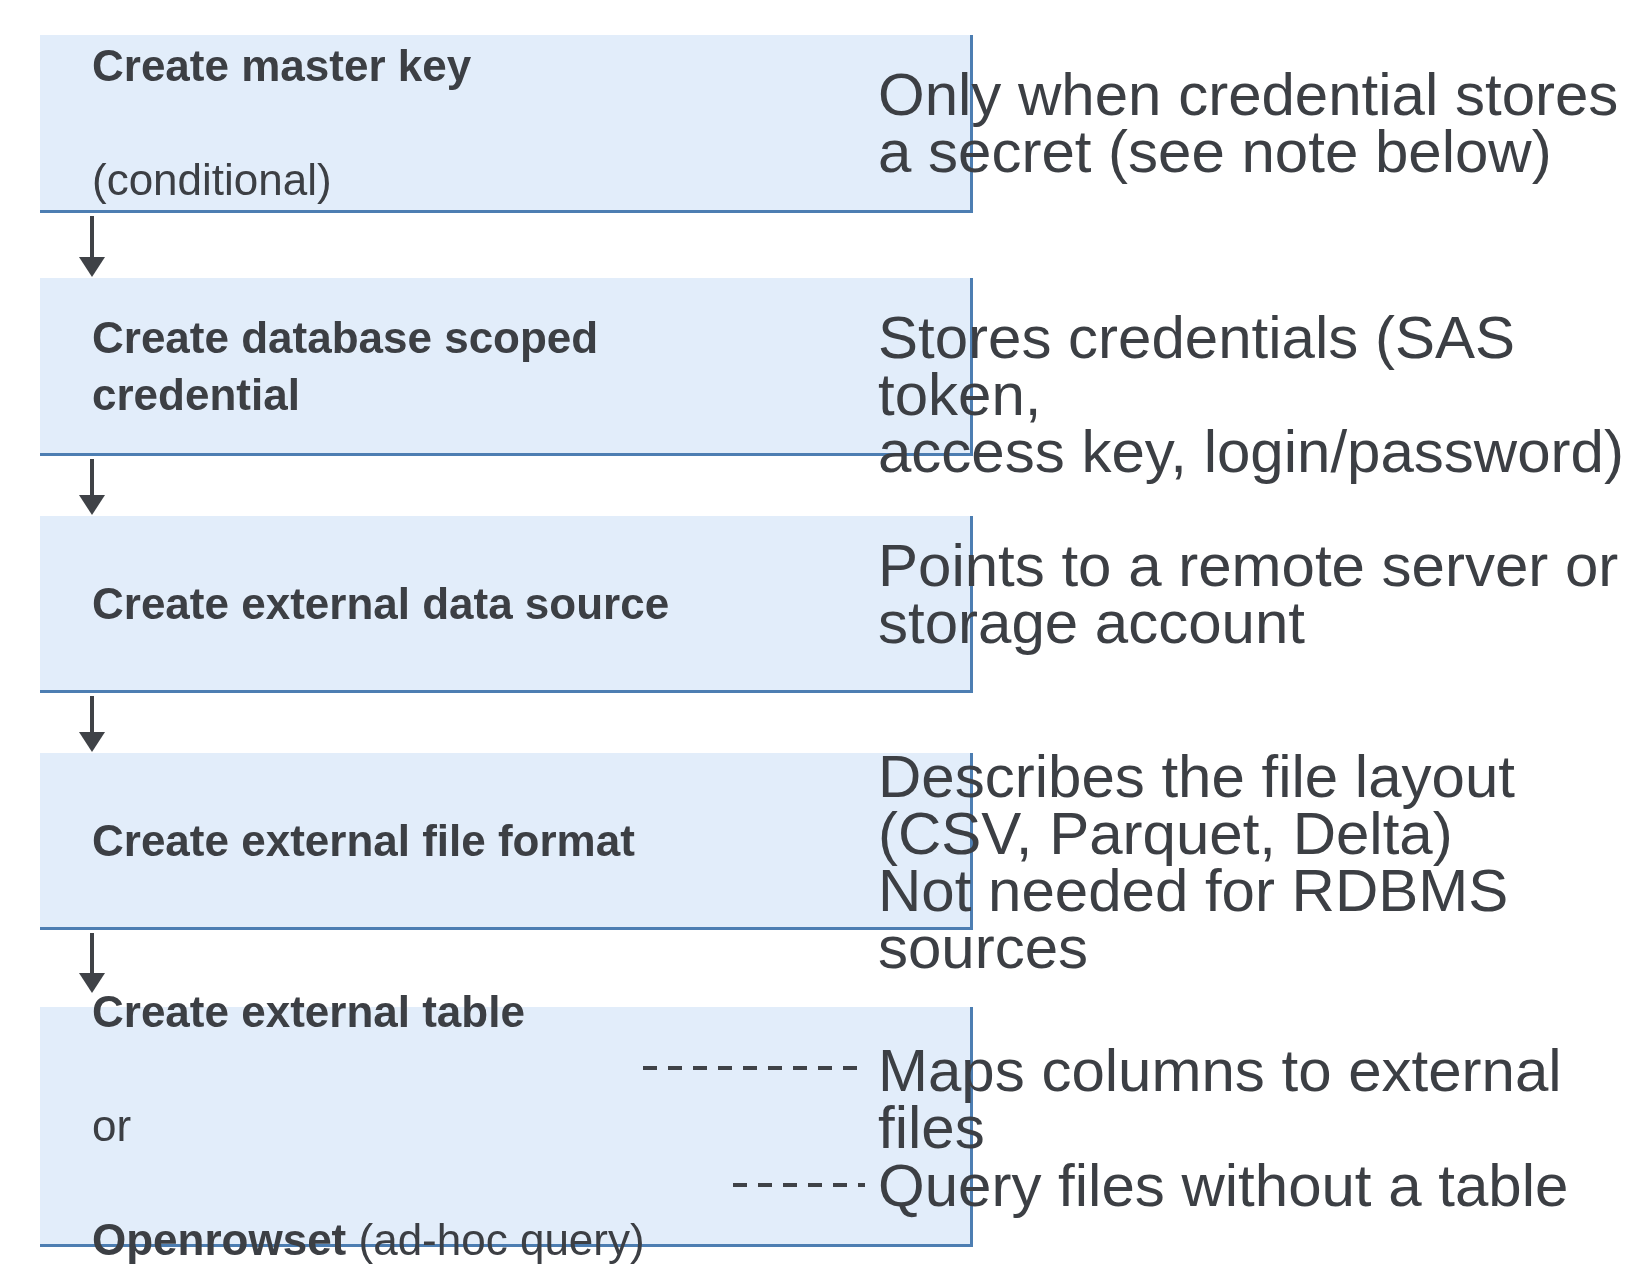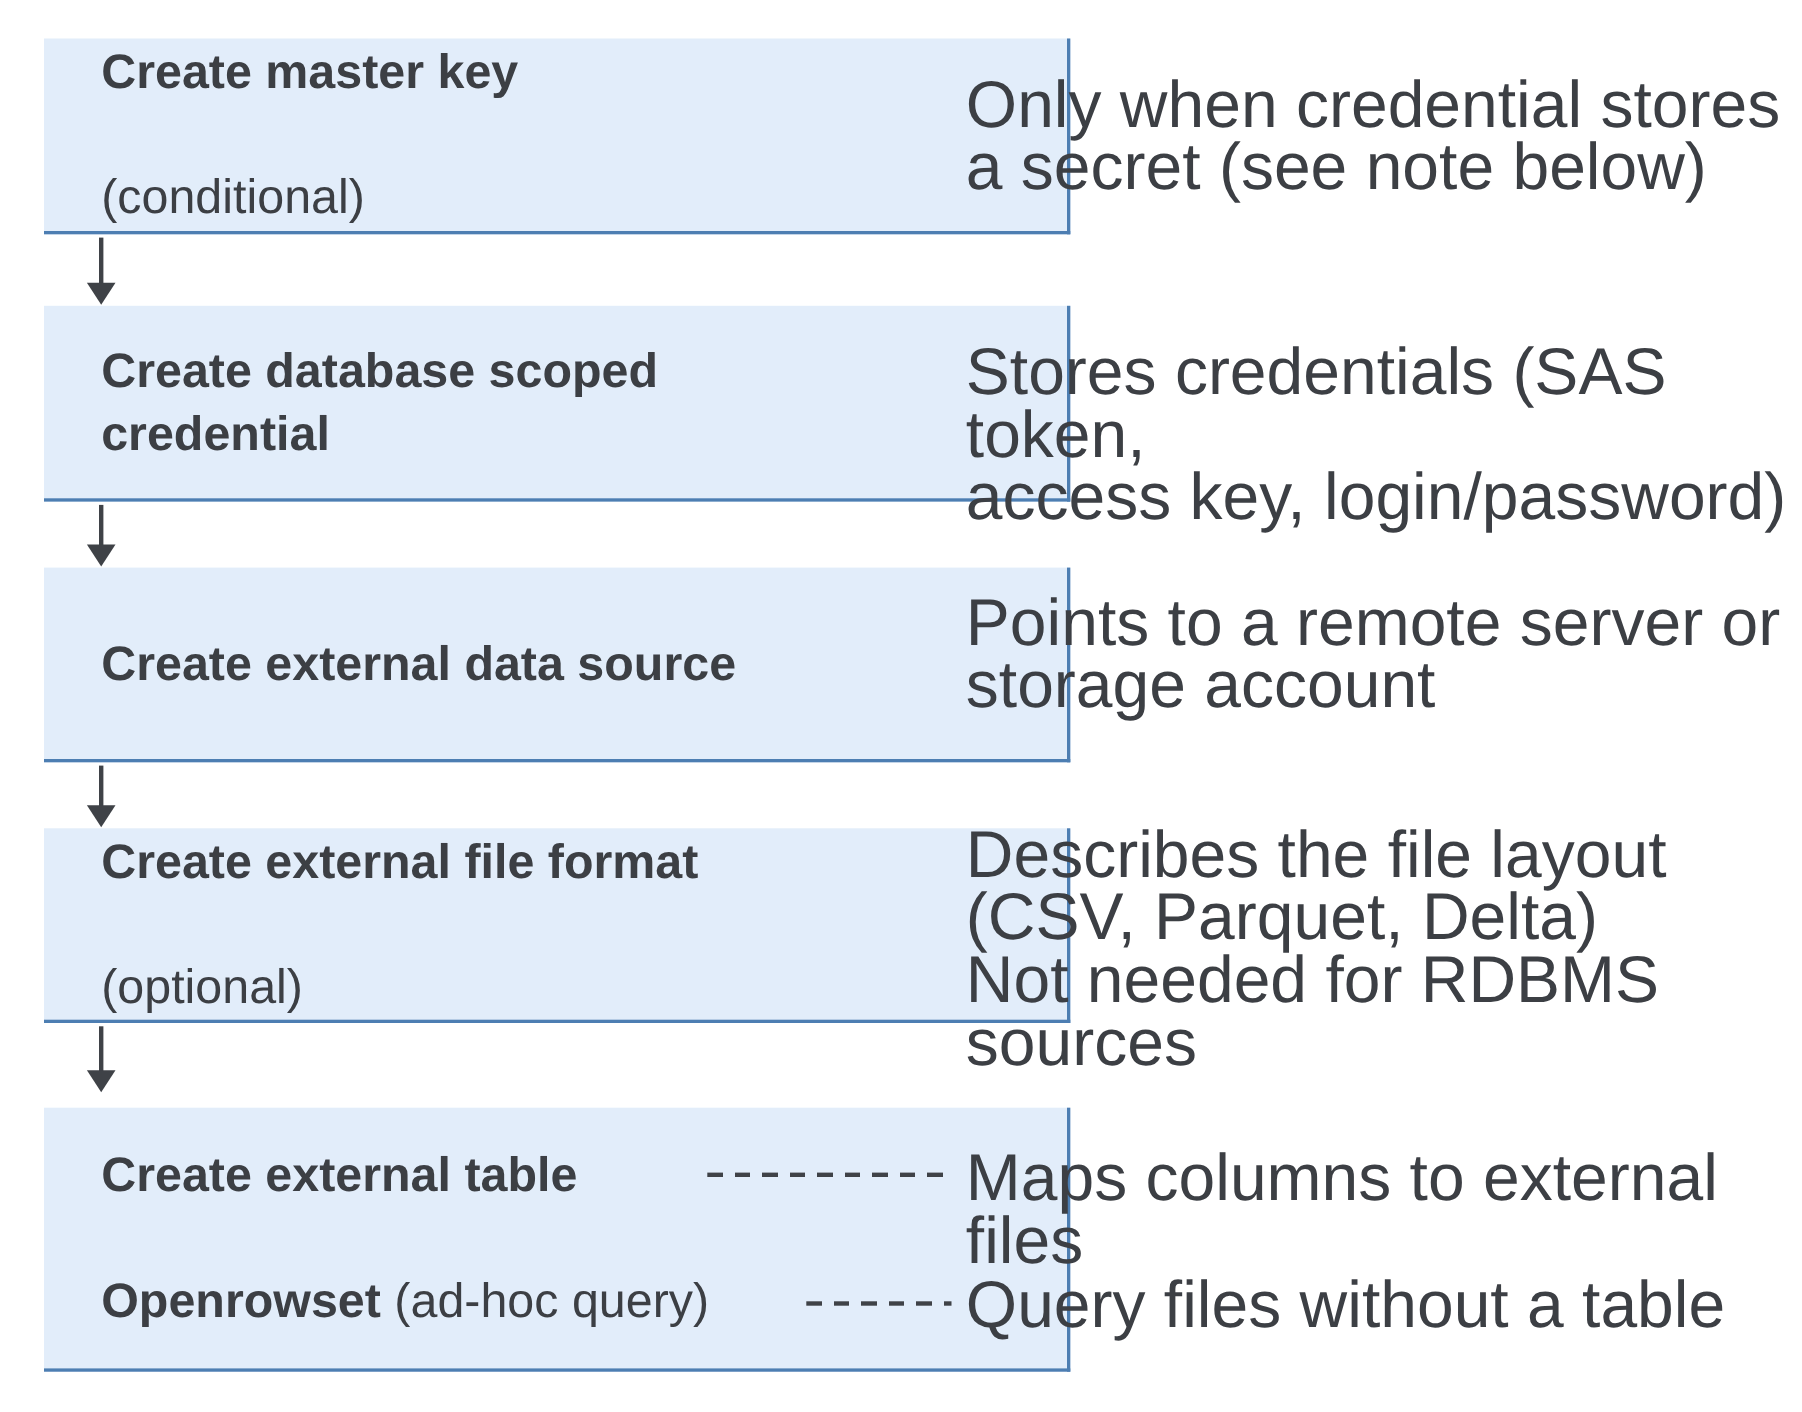--- a/index.html
+++ b/index.html
@@ -134,35 +134,35 @@
 storage account</div>
 
   <div class="arrow" id="arrow3">
     <div class="shaft"></div>
     <div class="head"></div>
   </div>
 
   <div class="box" id="box4">
     <div class="txt">
       <div class="bold">Create external file format</div>
-      <div>(optional)</div>
     </div>
   </div>
   <div class="note" id="note4">Describes the file layout
 (CSV, Parquet, Delta)
 Not needed for RDBMS sources</div>
 
   <div class="arrow" id="arrow4">
     <div class="shaft"></div>
     <div class="head"></div>
   </div>
 
   <div class="box" id="box5">
     <div class="txt">
       <div class="bold">Create external table</div>
+      <div>or</div>
       <div><span class="bold">Openrowset</span><span> (ad-hoc query)</span></div>
     </div>
   </div>
 
   <div class="dash" id="dash1"></div>
   <div class="dash" id="dash2"></div>
 
   <div class="note" id="note5a">Maps columns to external files</div>
   <div class="note" id="note5b">Query files without a table</div>
 

